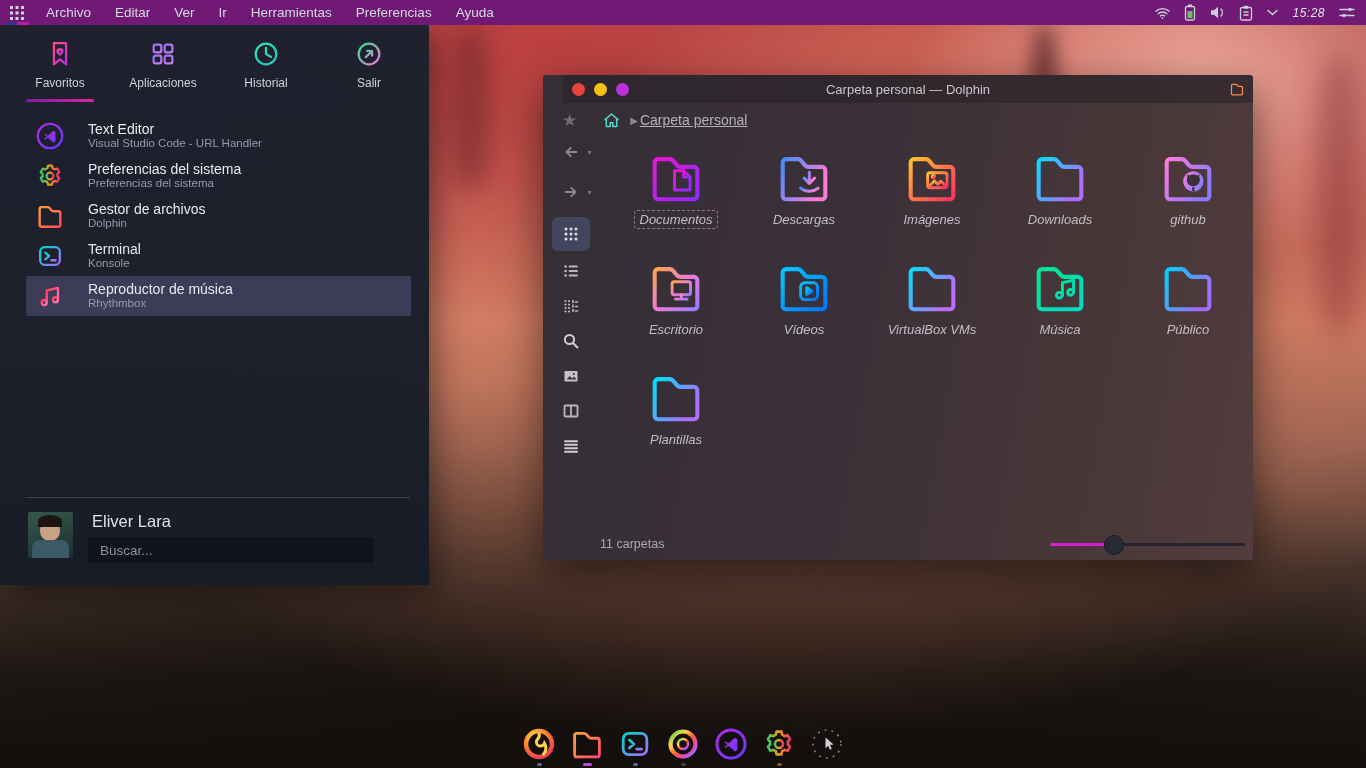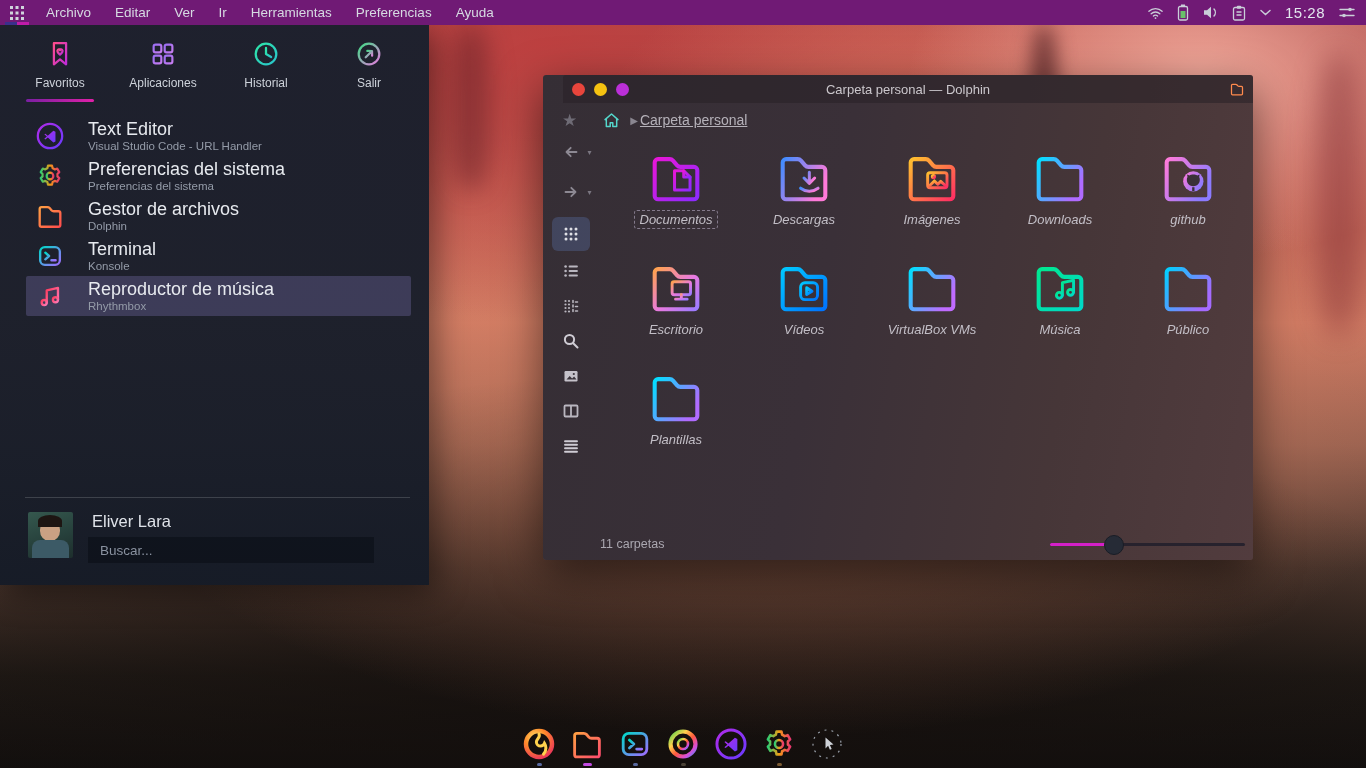--- a/index.html
+++ b/index.html
@@ -19,36 +19,36 @@
   
   #menubar{position:absolute;left:0;top:0;width:1366px;height:25px;background:#701a75;
     display:flex;align-items:center;z-index:50;}
   #appgrid-btn{width:34px;height:25px;display:flex;align-items:center;justify-content:center;position:relative;}
   #appgrid-btn .ul{position:absolute;left:5px;bottom:0;width:24px;height:3px;
     background:linear-gradient(90deg,#3b2f8c 0 50%,#c01ba8 50% 100%);}
   .menu-items{display:flex;gap:24px;margin-left:12px;}
   .menu-item{color:#d6dae2;font-size:13.5px;cursor:default;}
   #tray{margin-left:auto;display:flex;align-items:center;gap:13px;padding-right:10px;}
   #tray svg{display:block;}
-  .clock{color:#e2e6ee;font-size:15px;letter-spacing:.5px;}
+  .clock{color:#e2e6ee;font-size:12px;letter-spacing:.5px;font-style:italic;}
   
   #launcher{position:absolute;left:0;top:25px;width:429px;height:560px;z-index:40;
     background:linear-gradient(180deg,rgba(26,32,45,.97),rgba(21,27,39,.96));
     box-shadow:6px 8px 30px rgba(0,0,0,.45);}
   #tabs{display:flex;justify-content:space-between;padding:14px 24px 0 24px;}
   .tab{width:72px;display:flex;flex-direction:column;align-items:center;gap:7px;position:relative;padding-bottom:12px;}
   .tab .lbl{color:#cdd2da;font-size:12px;}
   .tab .tab-ul{position:absolute;left:2px;right:2px;bottom:0;height:3px;border-radius:2px;
     background:linear-gradient(90deg,#7a1fa2,#e020a8);}
   #app-list{margin-top:14px;}
   .app-row{height:40px;display:flex;align-items:center;padding-left:35px;gap:23px;}
   .app-row.selected{background:rgba(104,97,150,.42);margin:0 18px 0 26px;padding-left:9px;border-radius:2px;}
   .app-ic{width:30px;height:30px;flex:0 0 30px;}
   .app-txt{display:flex;flex-direction:column;line-height:1.15;}
-  .app-title{color:#e7eaef;font-size:18px;}
+  .app-title{color:#e7eaef;font-size:14px;}
   .app-sub{color:#949ba8;font-size:11.5px;}
   #launcher-divider{position:absolute;left:25px;right:19px;top:472px;height:1px;background:rgba(255,255,255,.16);}
   #user-area{position:absolute;left:28px;top:487px;right:19px;}
   #avatar{position:absolute;left:0;top:0;width:45px;height:46px;border-radius:2px;overflow:hidden;
     background:linear-gradient(160deg,#35584e 0%,#27413c 55%,#1d2e2c 100%);}
   #avatar .head{position:absolute;left:12px;top:7px;width:20px;height:22px;border-radius:50% 50% 45% 45%;background:#caa183;}
   #avatar .hair{position:absolute;left:10px;top:3px;width:24px;height:12px;border-radius:50% 50% 0 0;background:#1d1512;}
   #avatar .body{position:absolute;left:4px;top:28px;width:37px;height:18px;border-radius:8px 8px 0 0;background:#3c5a66;}
   #user-name{position:absolute;left:64px;top:0px;color:#dfe3e9;font-size:16.5px;}
   #search-input{position:absolute;left:60px;top:25px;width:262px;height:26px;border:none;outline:none;

